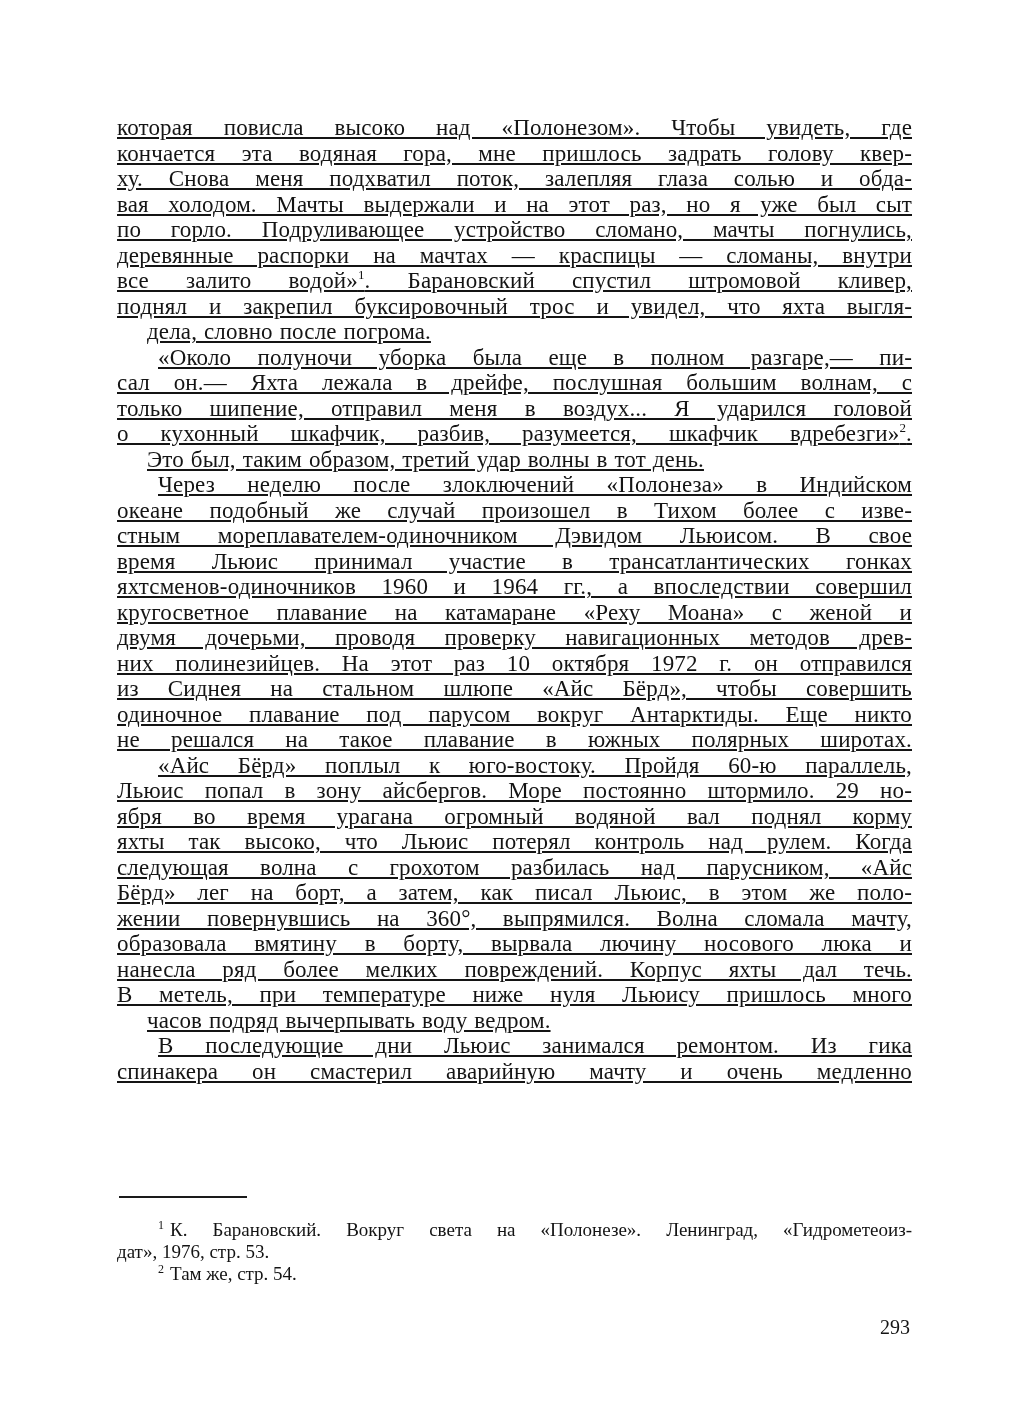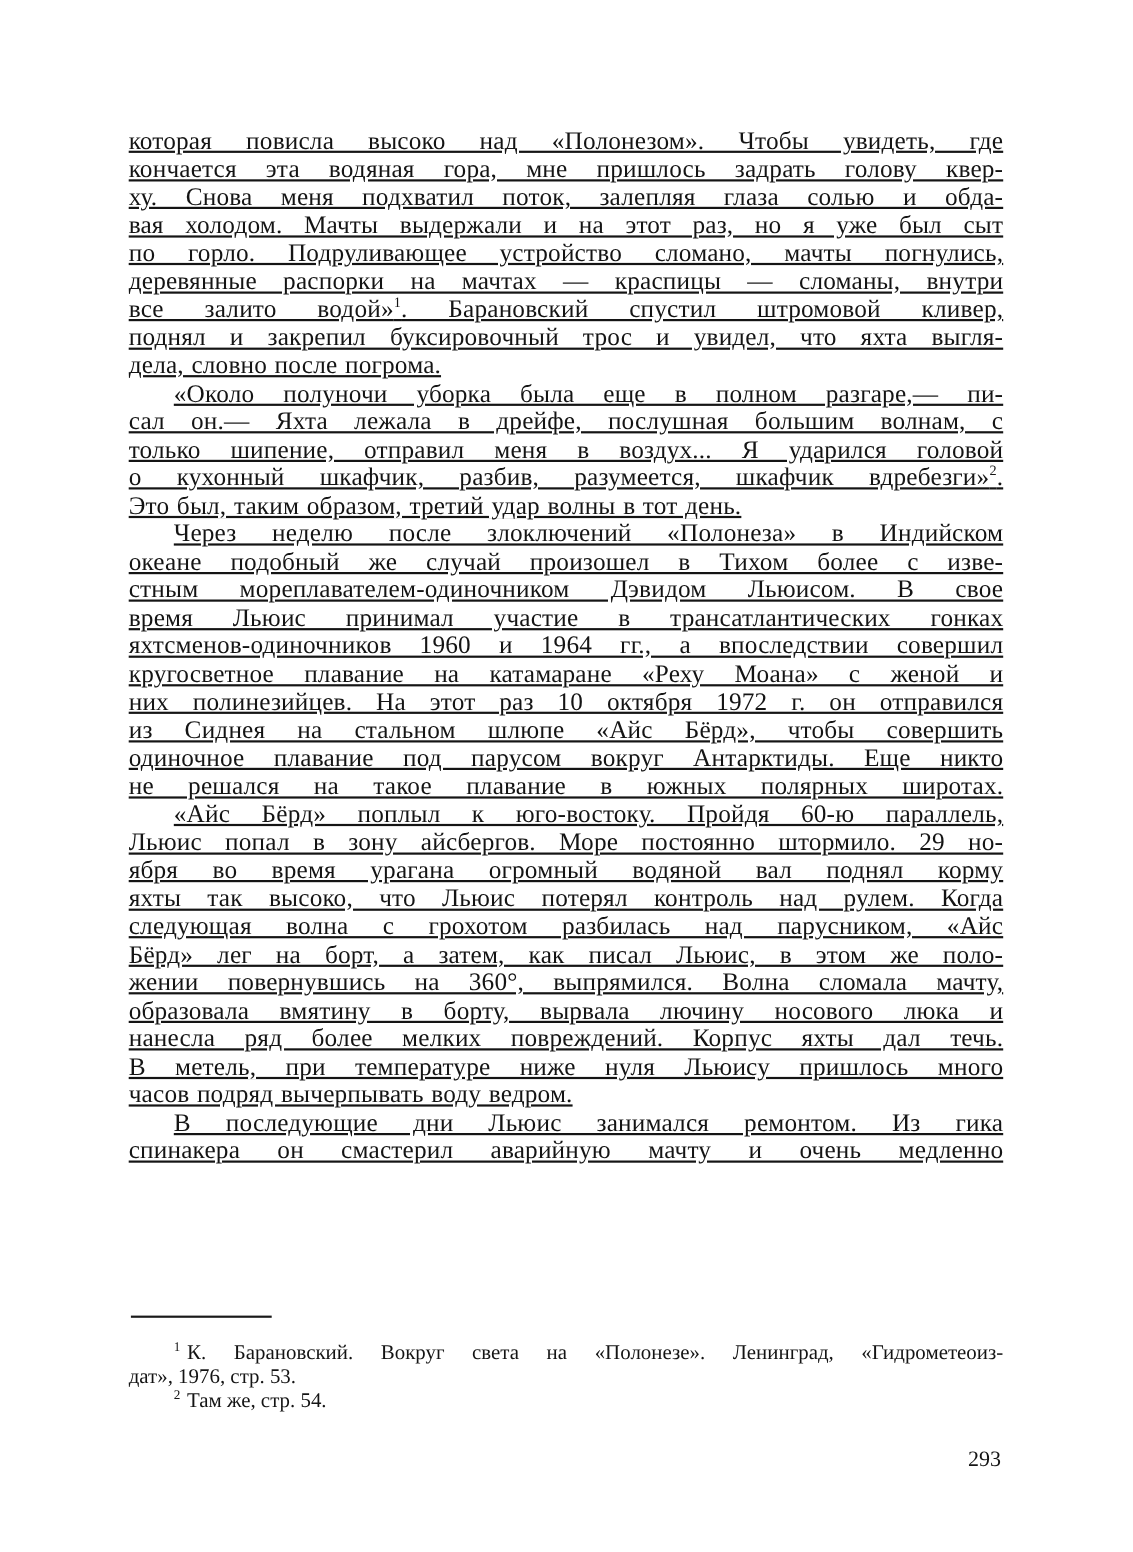--- a/index.html
+++ b/index.html
@@ -28,20 +28,21 @@
       font-size: 23px;
       line-height: 25.5px;
       white-space: nowrap;
       text-align: justify;
       text-align-last: justify;
       letter-spacing: 0.15px;
       word-spacing: 1px;
     }
     .line.last {
       text-align-last: left;
+      margin-left: 30px;
     }
     .line.indent {
       padding-left: 41px;
       box-sizing: border-box;
     }
     .para {
       display: block;
     }
     sup {
       font-size: 13px;
@@ -113,20 +114,21 @@
     <span class="line last">Это был, таким образом, третий удар волны в тот день.</span>
   </div>
 
   <div class="para">
     <span class="line indent">Через неделю после злоключений «Полонеза» в Индийском</span>
     <span class="line">океане подобный же случай произошел в Тихом более с изве-</span>
     <span class="line">стным мореплавателем-одиночником Дэвидом Льюисом. В свое</span>
     <span class="line">время Льюис принимал участие в трансатлантических гонках</span>
     <span class="line">яхтсменов-одиночников 1960 и 1964 гг., а впоследствии совершил</span>
     <span class="line">кругосветное плавание на катамаране «Реху Моана» с женой и</span>
+    <span class="line">двумя дочерьми, проводя проверку навигационных методов древ-</span>
     <span class="line">них полинезийцев. На этот раз 10 октября 1972 г. он отправился</span>
     <span class="line">из Сиднея на стальном шлюпе «Айс Бёрд», чтобы совершить</span>
     <span class="line">одиночное плавание под парусом вокруг Антарктиды. Еще никто</span>
     <span class="line">не решался на такое плавание в южных полярных широтах.</span>
   </div>
 
   <div class="para">
     <span class="line indent">«Айс Бёрд» поплыл к юго-востоку. Пройдя 60-ю параллель,</span>
     <span class="line">Льюис попал в зону айсбергов. Море постоянно штормило. 29 но-</span>
     <span class="line">ября во время урагана огромный водяной вал поднял корму</span>

